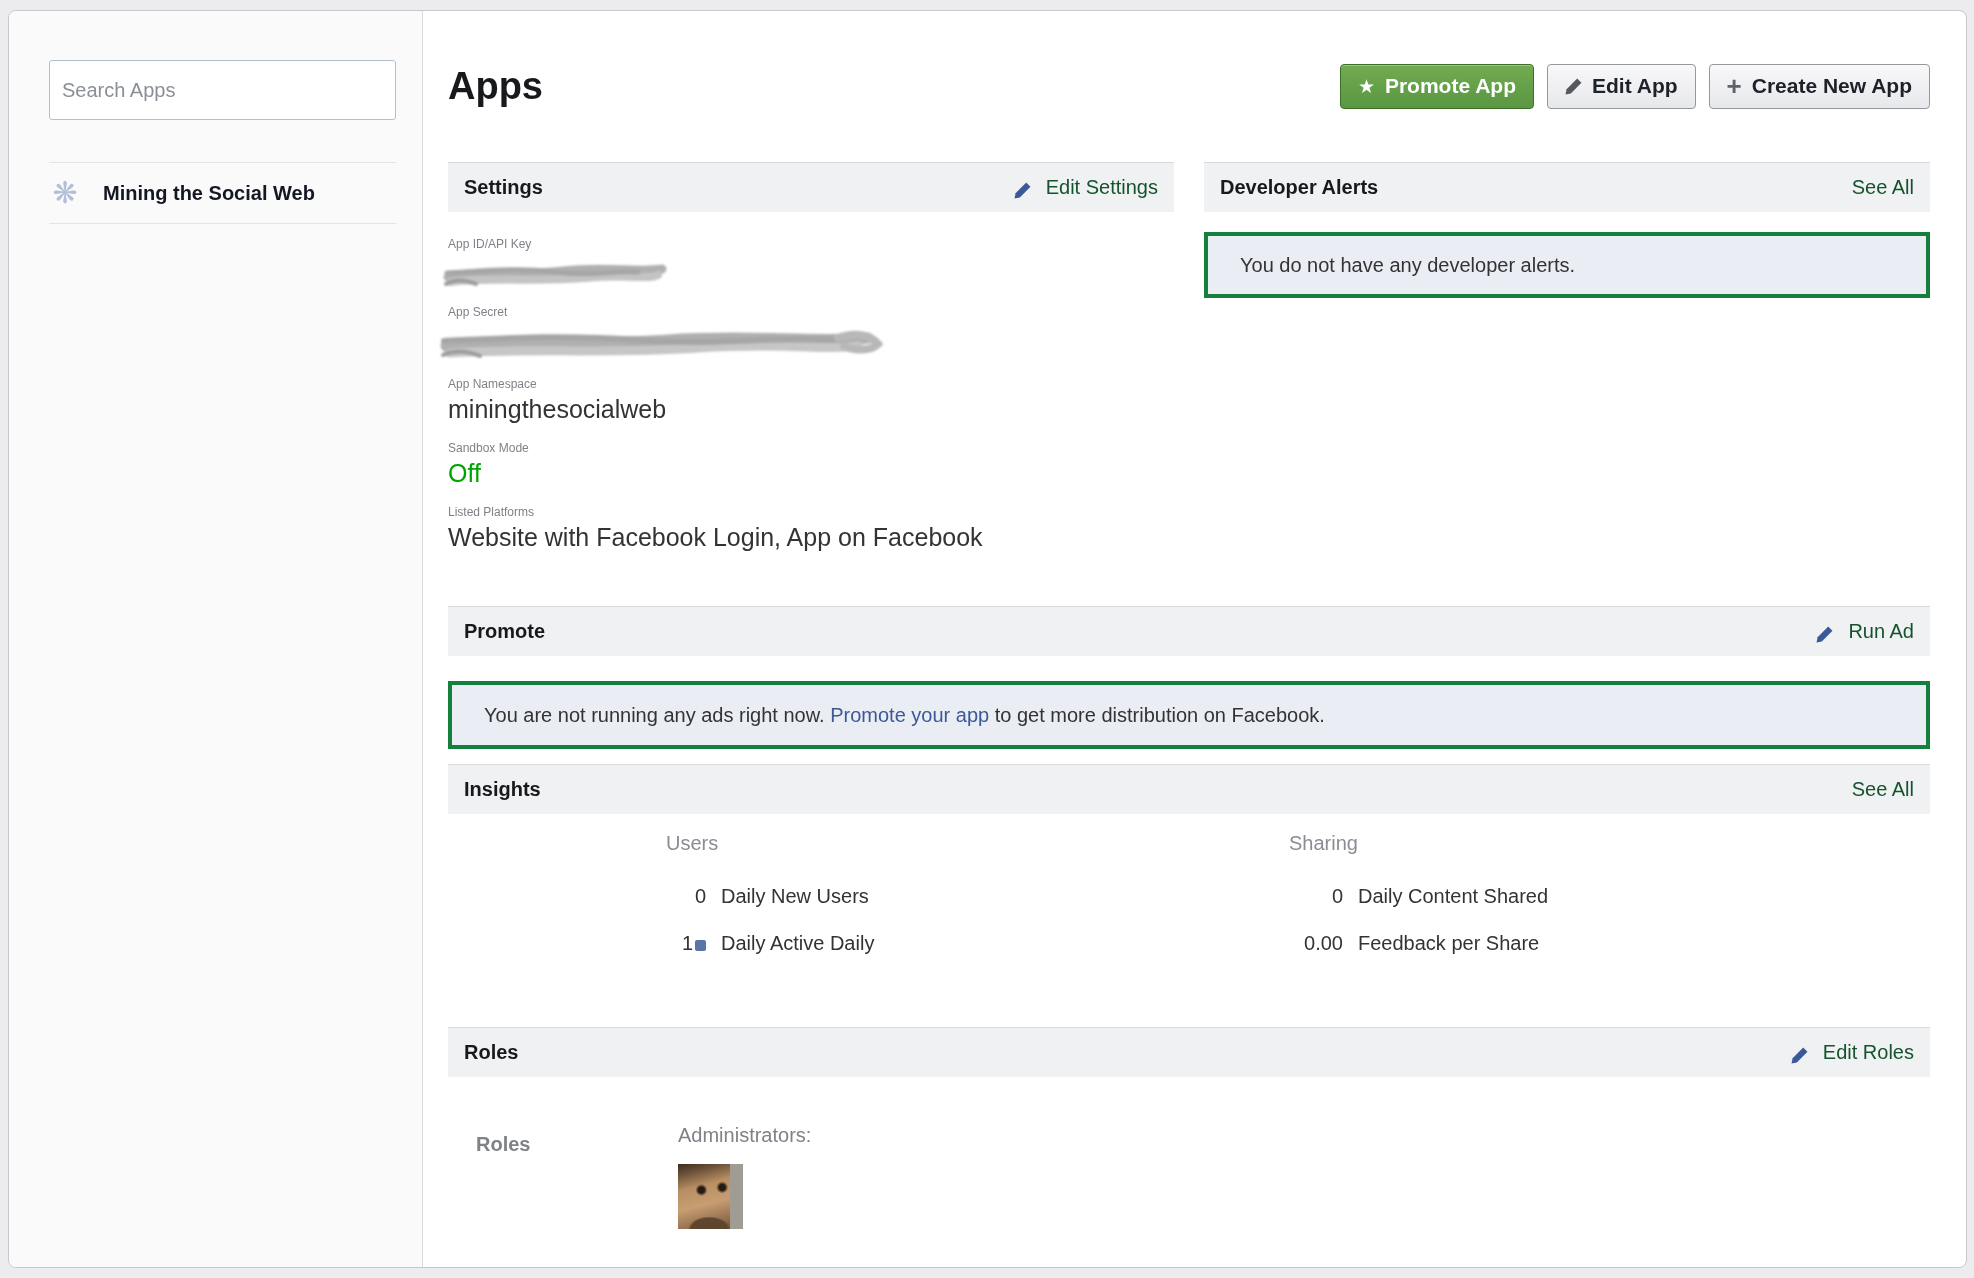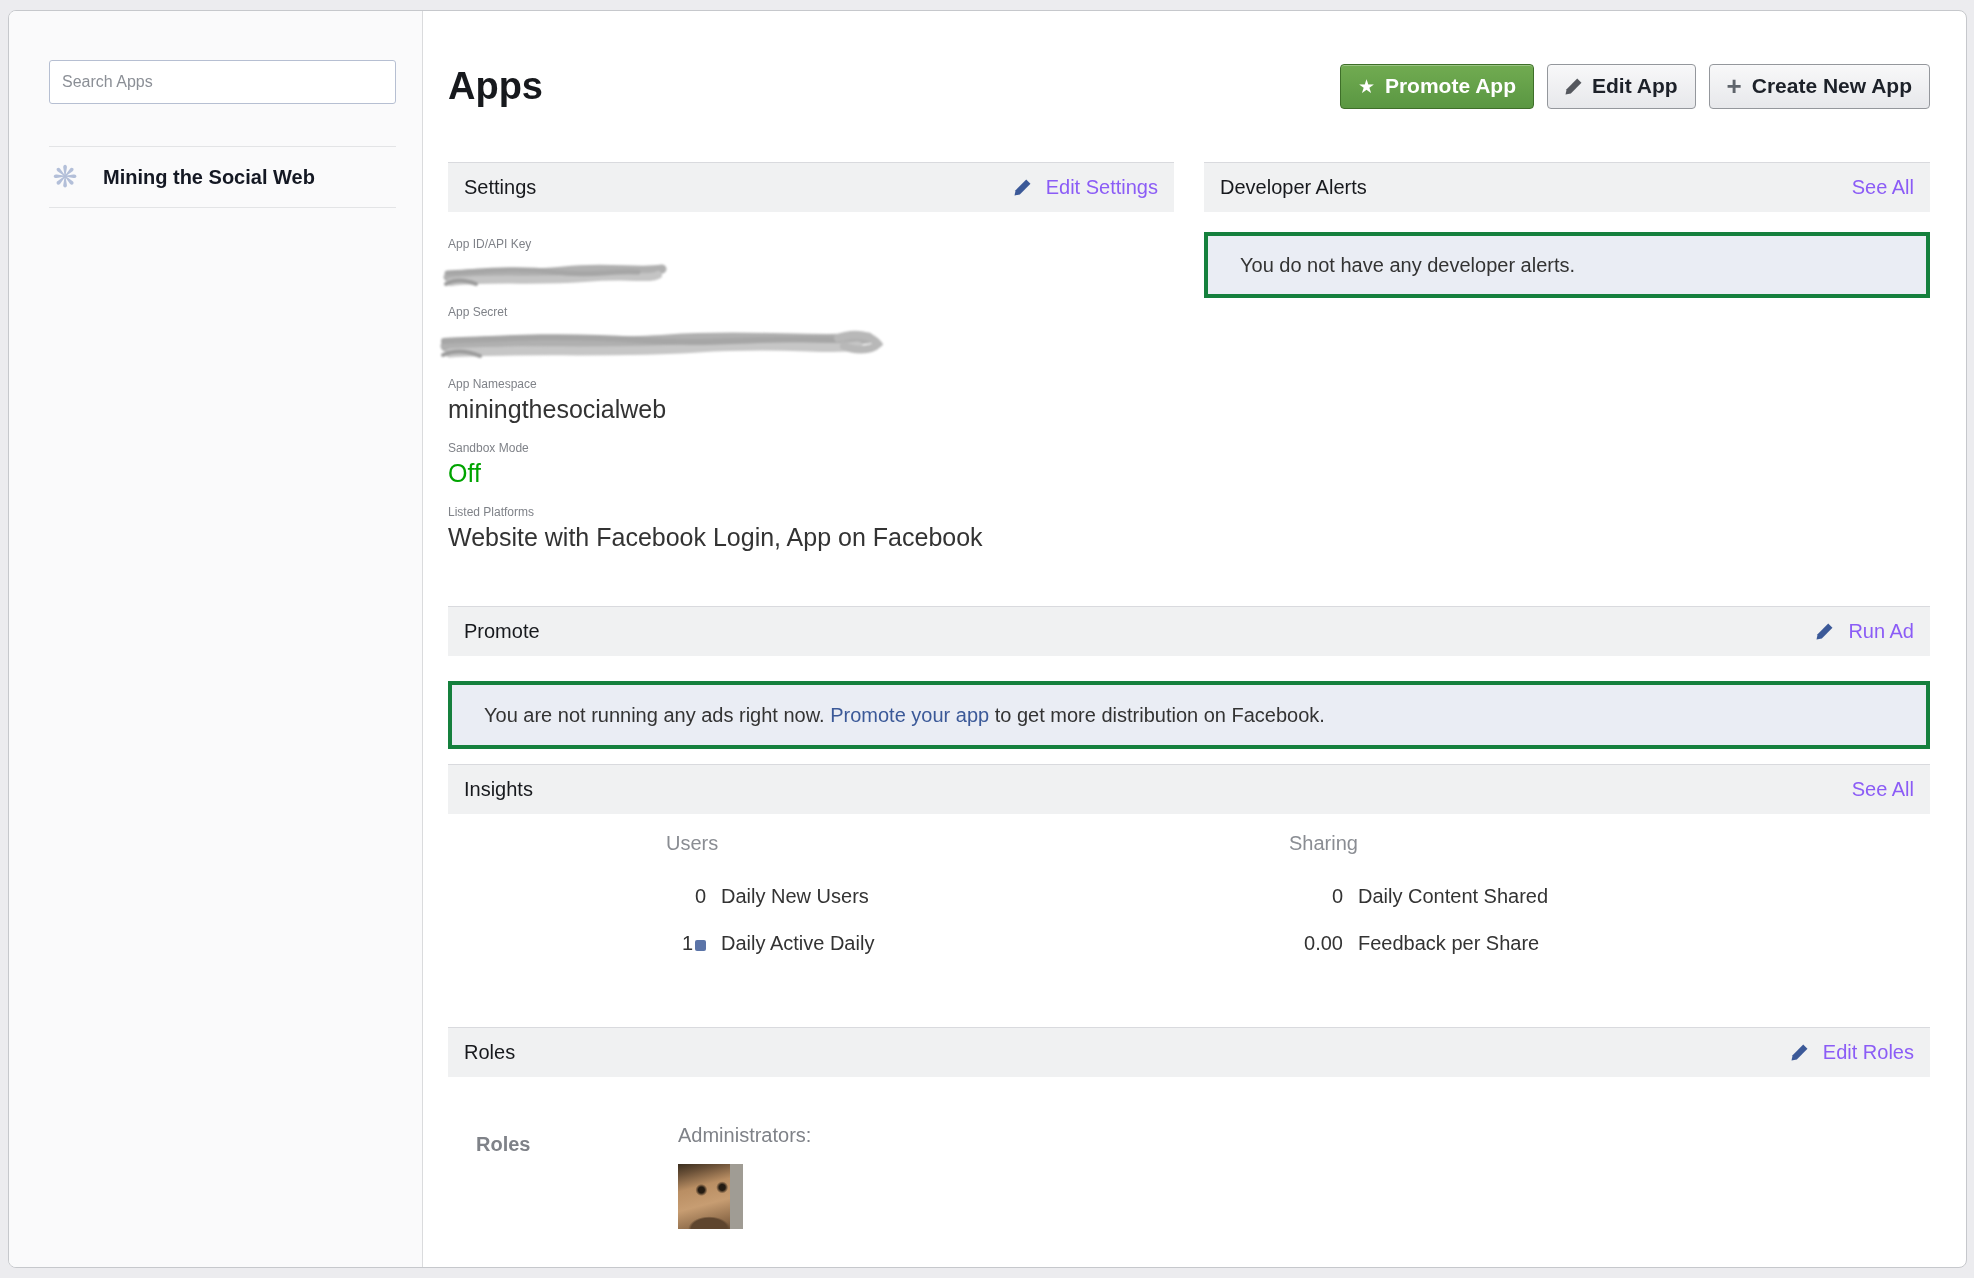--- a/index.html
+++ b/index.html
@@ -21,24 +21,24 @@
   }
   
   .sidebar {
     width:414px;
     background:#fafafb;
     border-right:1px solid #dadbdd;
     padding:49px 26px 0 40px;
     flex-shrink:0;
   }
   .search-input {
-    width:100%; height:44px;
+    width:100%; height:60px;
     border:1px solid #b6bfd2; border-radius:3px;
     background:#fff;
-    font-family:inherit; font-size:16px; color:#333;
+    font-family:inherit; font-size:20px; color:#333;
     padding:0 12px; outline:none;
   }
   .search-input::placeholder { color:#8b8f96; }
   .app-list { margin-top:42px; }
   .app-item {
     border-top:1px solid #e3e4e6;
     border-bottom:1px solid #e3e4e6;
     height:62px;
     display:flex; align-items:center; gap:22px;
     cursor:pointer;
@@ -84,24 +84,24 @@
 
   .two-col { margin-top:53px; display:grid; grid-template-columns:1fr 1fr; column-gap:30px; }
 
   .bar {
     height:50px;
     background:#f0f1f2;
     border-top:1px solid #d9dade;
     display:flex; align-items:center; justify-content:space-between;
     padding:0 16px;
   }
-  .bar-title { font-size:20px; font-weight:normal; color:#17191d; }
+  .bar-title { font-size:20px; font-weight:bold; color:#17191d; }
   .bar-link {
-    font-size:20px; color:#8b5cf6;
-    display:flex; align-items:center; gap:15px;
+    font-size:20px; color:#14532d;
+    display:flex; align-items:flex-end; gap:15px;
     cursor:pointer; text-decoration:none;
   }
 
   
   .fields { margin-top:20px; }
   .f-label { font-size:12px; color:#7f8288; line-height:25px; }
   .f-value { font-size:25px; color:#333; line-height:25px; margin-bottom:14px; }
   .f-value-on { color:#00a400; }
   .smudge { display:block; filter:blur(1.3px); }
   .smudge-1 { margin:3px 0 10px -6px; }

